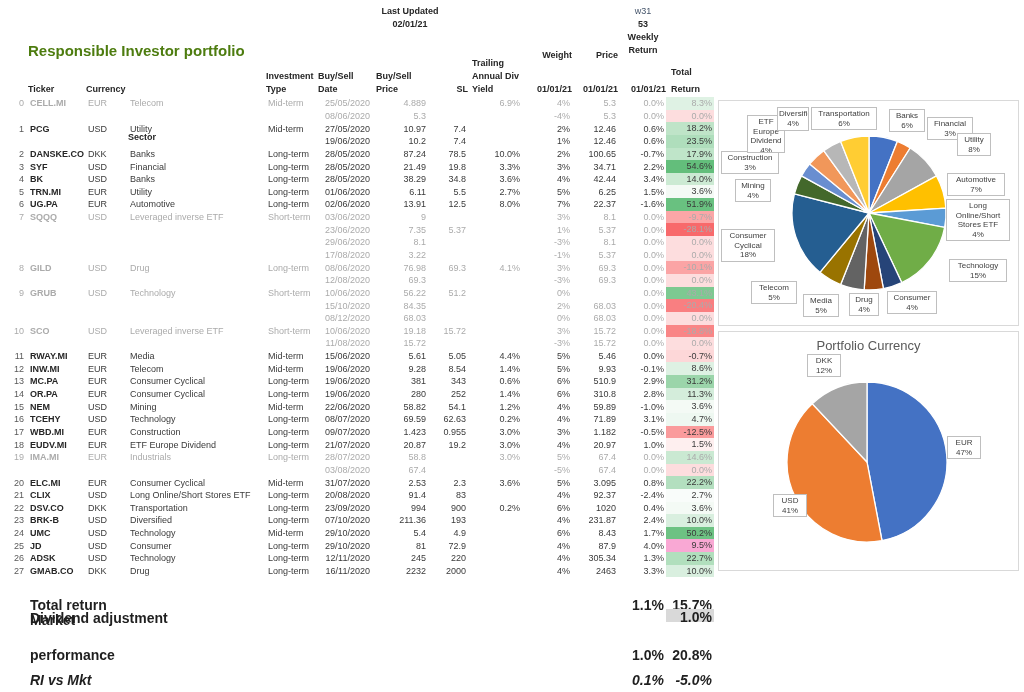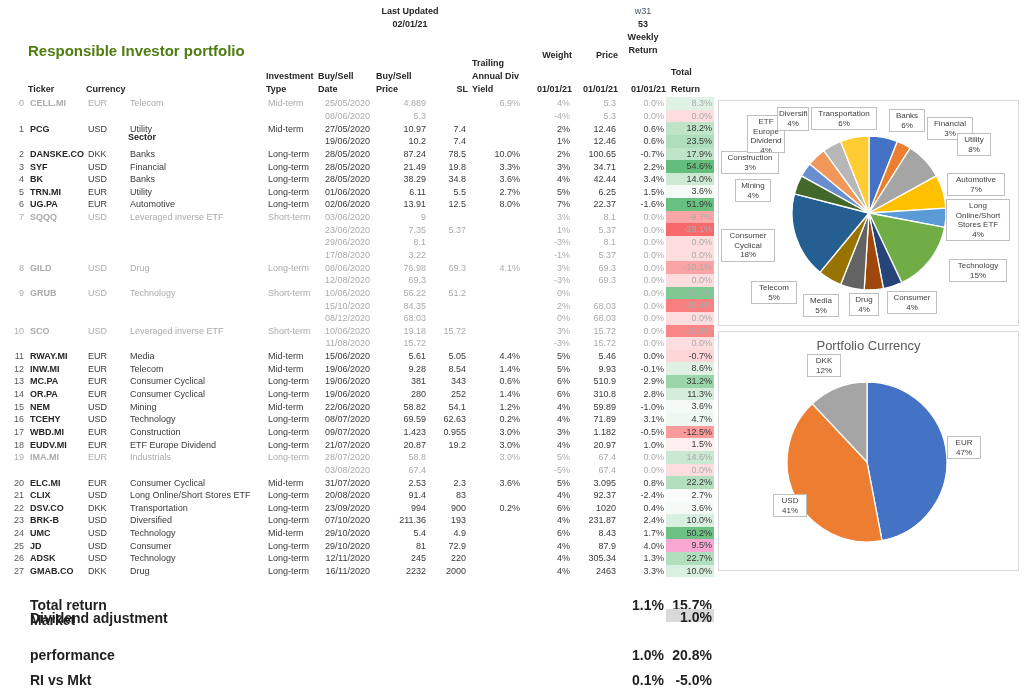--- a/index.html
+++ b/index.html
@@ -17,21 +17,21 @@
        height:12.65px;align-items:center;font-size:9px;color:#3a3a3a;}
   .row .c{padding:0 2px;overflow:hidden;white-space:nowrap;box-sizing:border-box;line-height:12px;}
   .row .num{text-align:right;color:#595959;padding-right:4px;}
   .row .ticker{font-weight:700;color:#262626;}
   .row .r{text-align:right;}
   .row .total{height:12.65px;line-height:12.65px;}
   .row.muted .c{color:#ABABAB;}
   
   .sl{position:absolute;font-size:14px;font-weight:700;color:#1f1f1f;white-space:nowrap;}
   .sl.ra{text-align:right;box-sizing:border-box;padding-right:2px;}
-  .sl.it{}
+  .sl.it{font-style:italic;}
   
   .chartbox{position:absolute;background:#fff;border:1px solid #D9D9D9;box-sizing:border-box;}
   .chartbox svg{position:absolute;left:0;top:0;}
   .ctitle{position:absolute;left:0;right:0;top:6px;text-align:center;font-size:13px;color:#595959;}
   .plabel{position:absolute;background:#fff;border:1px solid #BFBFBF;box-sizing:border-box;
           font-size:8px;line-height:9.5px;color:#404040;text-align:center;padding:1px 1px;overflow:hidden;}
 </style>
 </head>
 <body>
 

